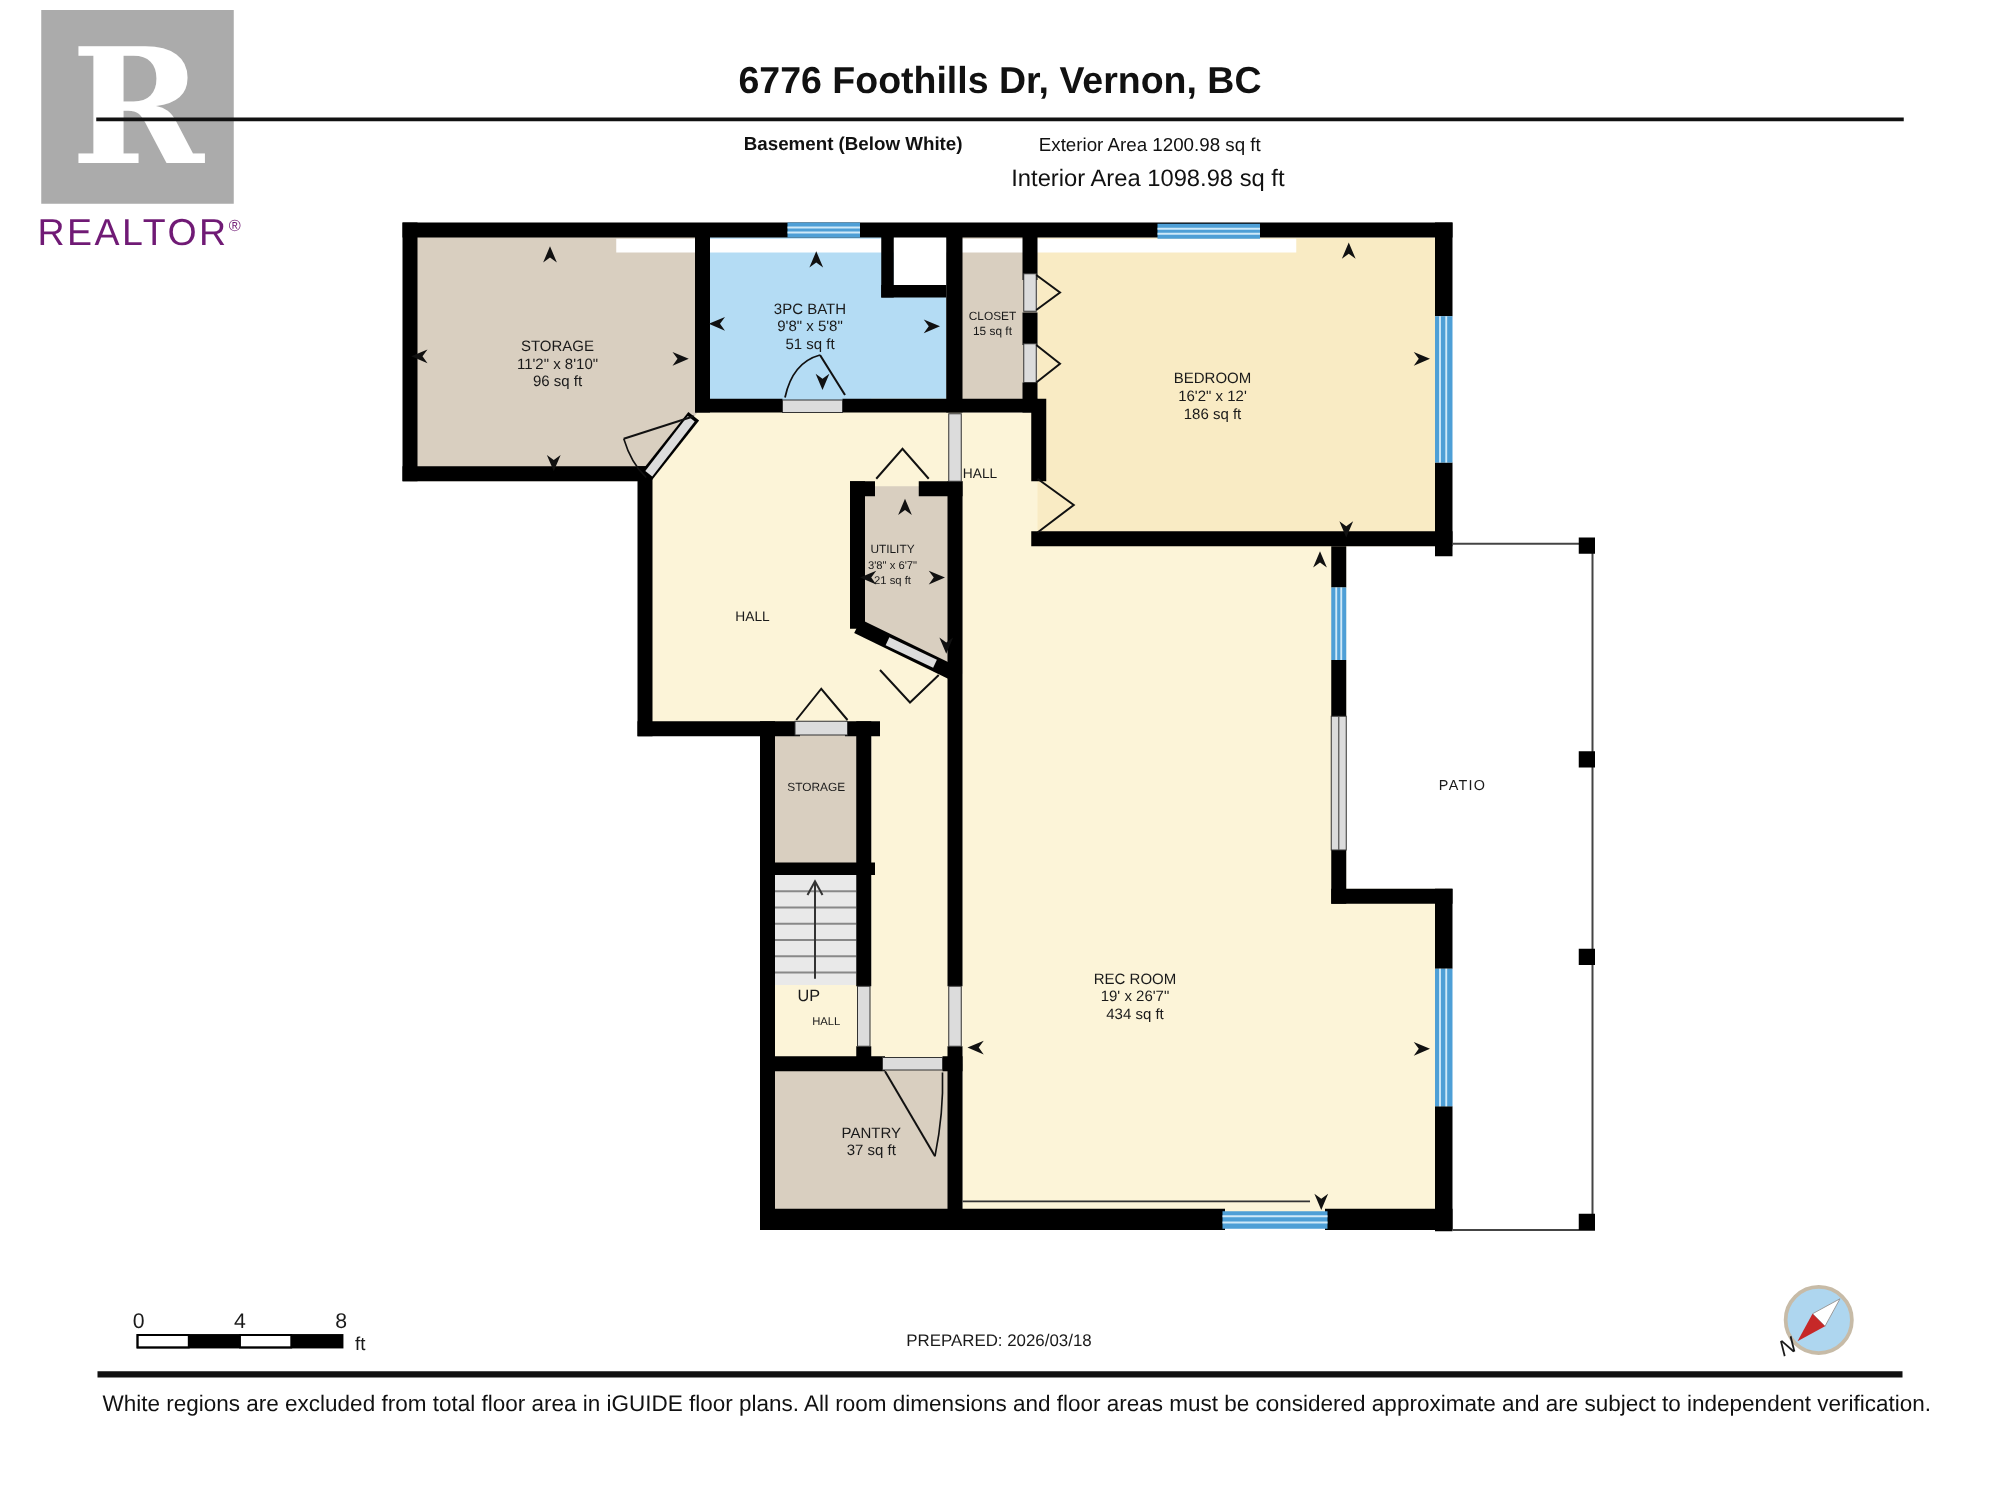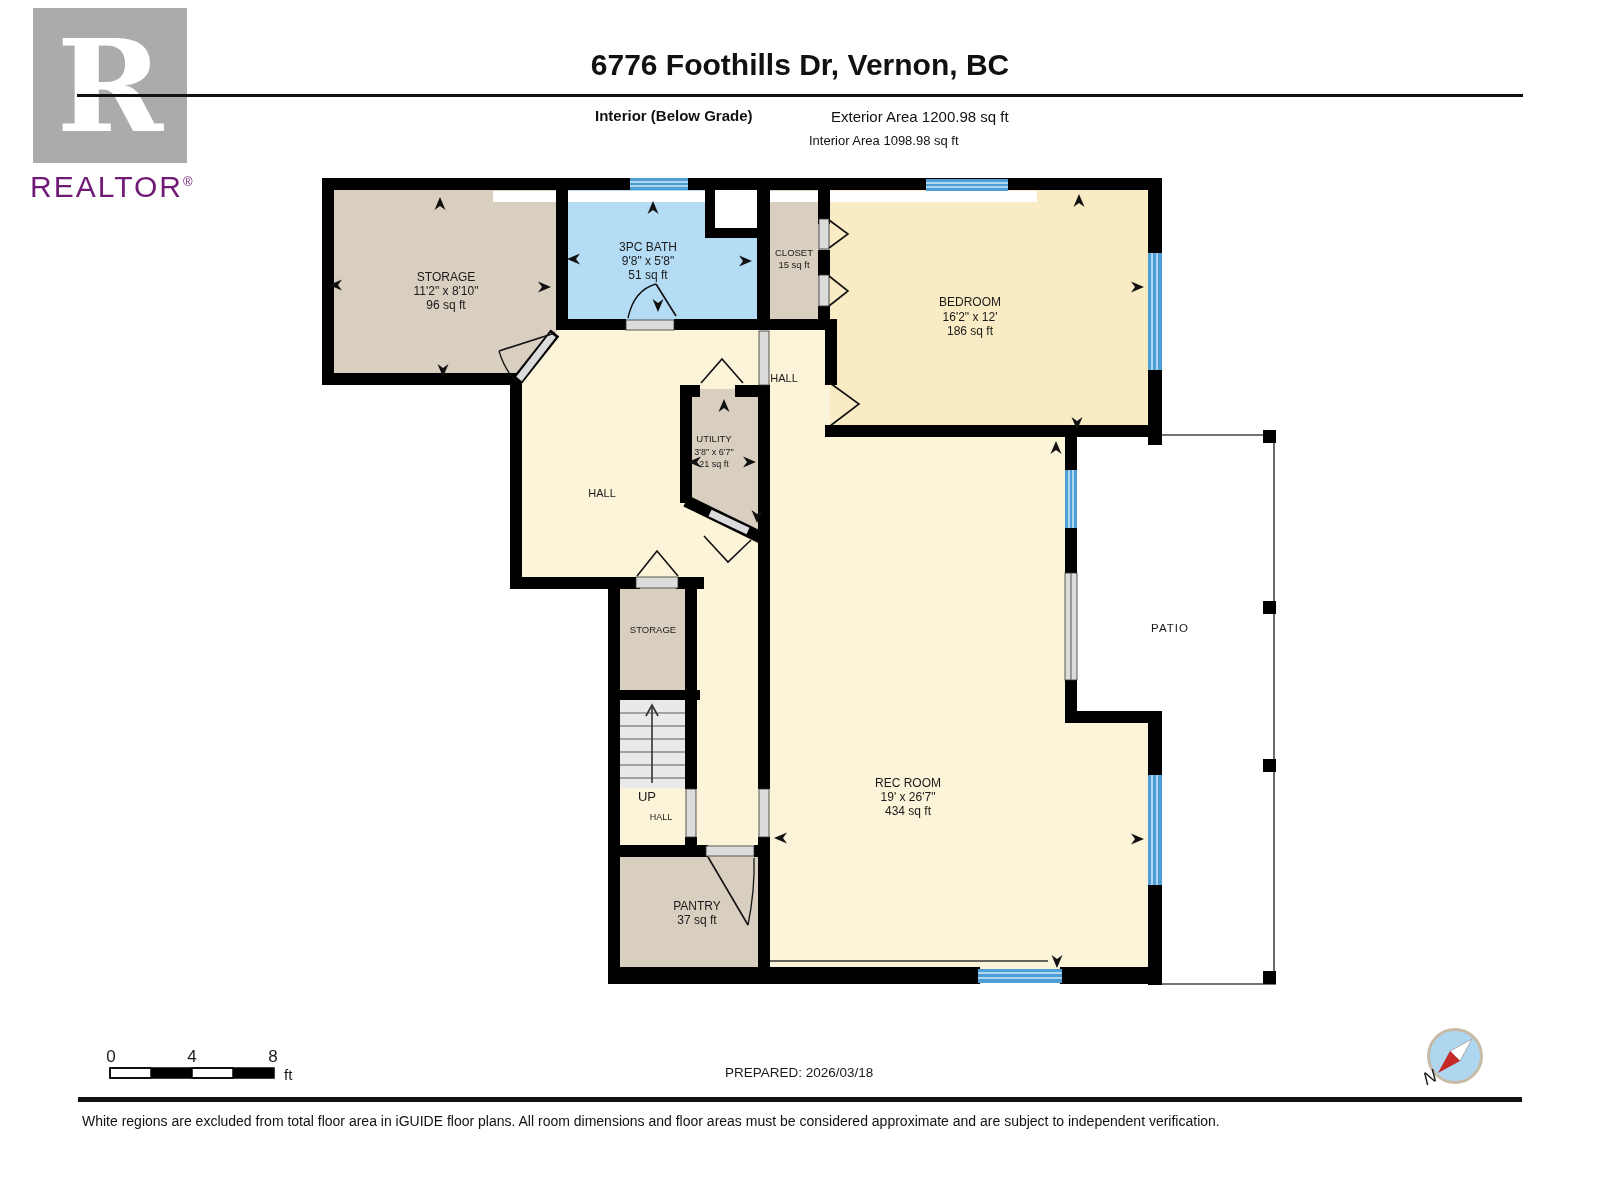--- a/index.html
+++ b/index.html
@@ -8,24 +8,24 @@
   
   #realtor-logo{position:absolute;left:33px;top:8px;width:154px;height:155px;background:#ababab;
         display:flex;align-items:center;justify-content:center;z-index:1;}
   #realtor-logo .r{font-family:"DejaVu Serif",serif;font-weight:bold;font-size:128px;color:#ffffff;line-height:1;}
   #realtor-brand{position:absolute;left:30px;top:170px;font-size:30px;color:#701a75;letter-spacing:2px;z-index:1;}
   #realtor-brand sup{font-size:13px;}
   #title{position:absolute;left:0;top:48px;width:1600px;text-align:center;font-size:30px;font-weight:bold;z-index:2;}
   #title-rule{position:absolute;left:77px;top:94px;width:1446px;height:3px;background:#111;z-index:3;}
   #floor-label{position:absolute;left:595px;top:107px;font-size:15px;font-weight:bold;}
   #ext-area{position:absolute;left:806px;top:108px;font-size:15px;margin-left:25px;}
-  #int-area{position:absolute;left:809px;top:133px;font-size:13px;}
+  #int-area{position:absolute;left:809px;top:133px;font-size:19px;}
   
   #footer-rule{position:absolute;left:78px;top:1097px;width:1444px;height:5px;background:#111;}
-  #disclaimer{position:absolute;left:82px;top:1113px;font-size:14px;color:#111;}
+  #disclaimer{position:absolute;left:82px;top:1113px;font-size:18px;color:#111;}
   svg text{font-family:"Liberation Sans",sans-serif;fill:#1a1a1a;}
   .room-label{font-size:12px;}
   .small-label{font-size:9.5px;}
   .hall-label{font-size:11px;}
   .tiny-label{font-size:9px;}
   .up-label{font-size:13px;}
   .patio-label{font-size:11.5px;letter-spacing:1px;}
   .scale-num{font-size:17px;}
   .scale-ft{font-size:15px;}
   .prepared{font-size:13.5px;}
@@ -35,21 +35,21 @@
 
 <div id="page">
 
   <div id="realtor-logo">
     <span class="r">R</span>
   </div>
   <div id="realtor-brand"><span>REALTOR</span><sup>®</sup></div>
 
   <div id="title">6776 Foothills Dr, Vernon, BC</div>
   <div id="title-rule"></div>
-  <div id="floor-label">Interior (Below Grade)</div>
+  <div id="floor-label">Basement (Below White)</div>
   <div id="ext-area">Exterior Area 1200.98 sq ft</div>
   <div id="int-area">Interior Area 1098.98 sq ft</div>
 
   <svg width="1600" height="1200" viewBox="0 0 1600 1200" style="position:absolute;left:0;top:0;">
 
     <g>
       <rect x="328" y="184" width="240" height="201" fill="#d9cfc0"></rect>
       <rect x="562" y="184" width="201" height="146" fill="#b4dcf4"></rect>
       <rect x="757" y="184" width="73" height="146" fill="#d9cfc0"></rect>
       <polygon points="562,325 770,325 770,583 516,583 516,383" fill="#fcf4d8"></polygon>

